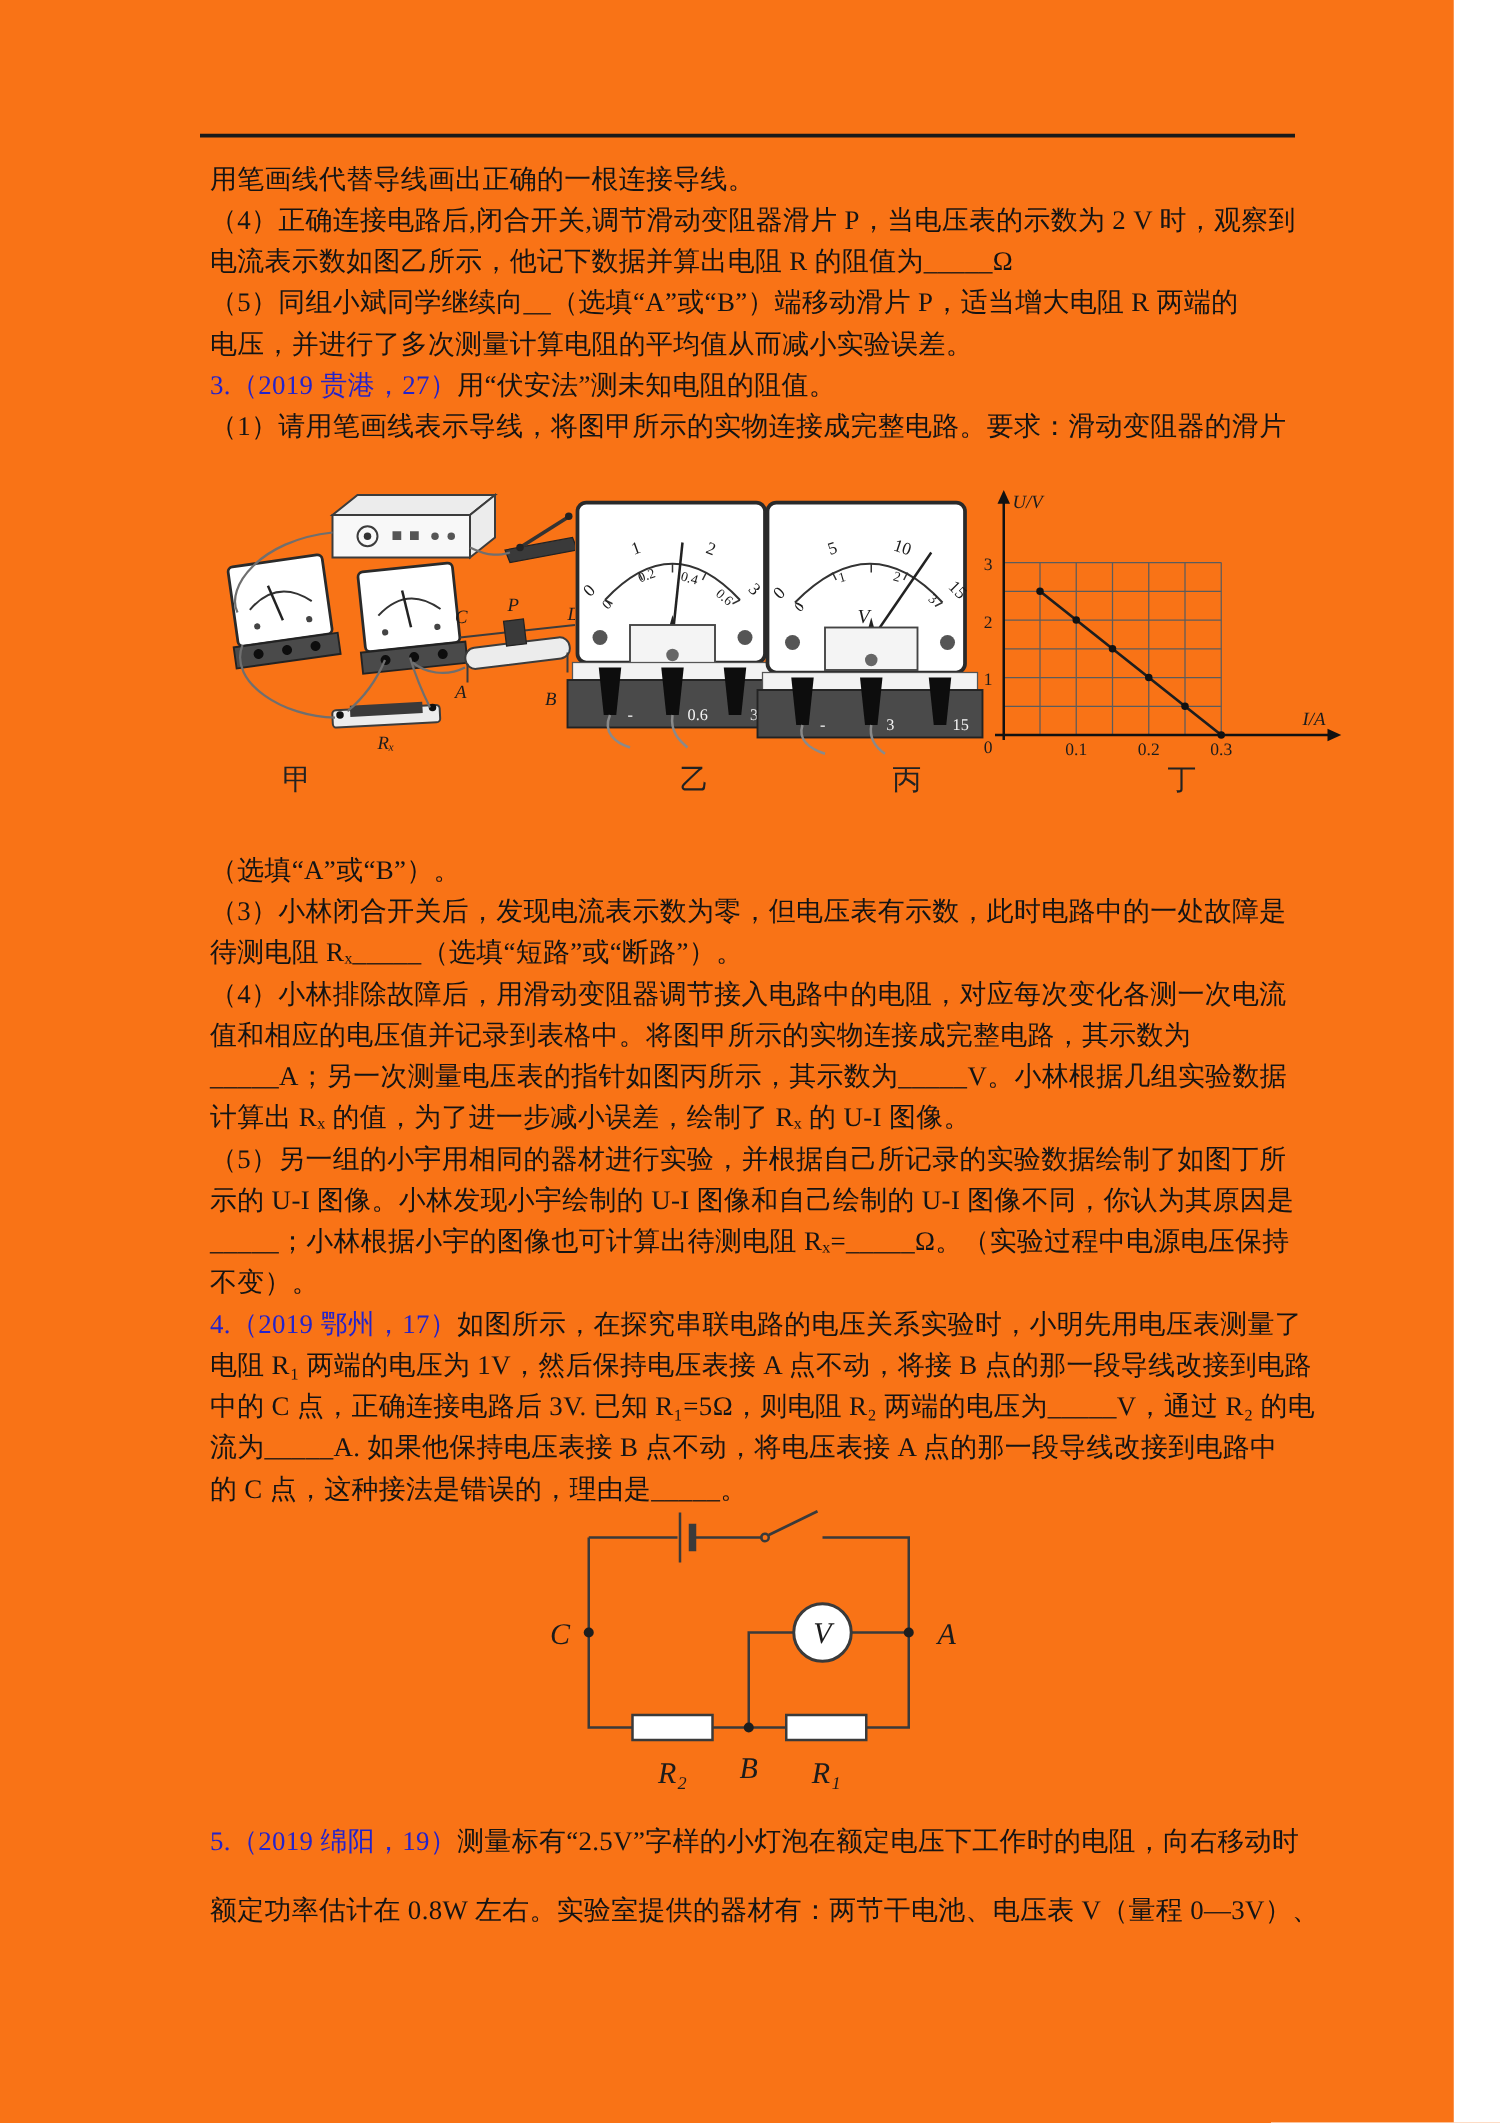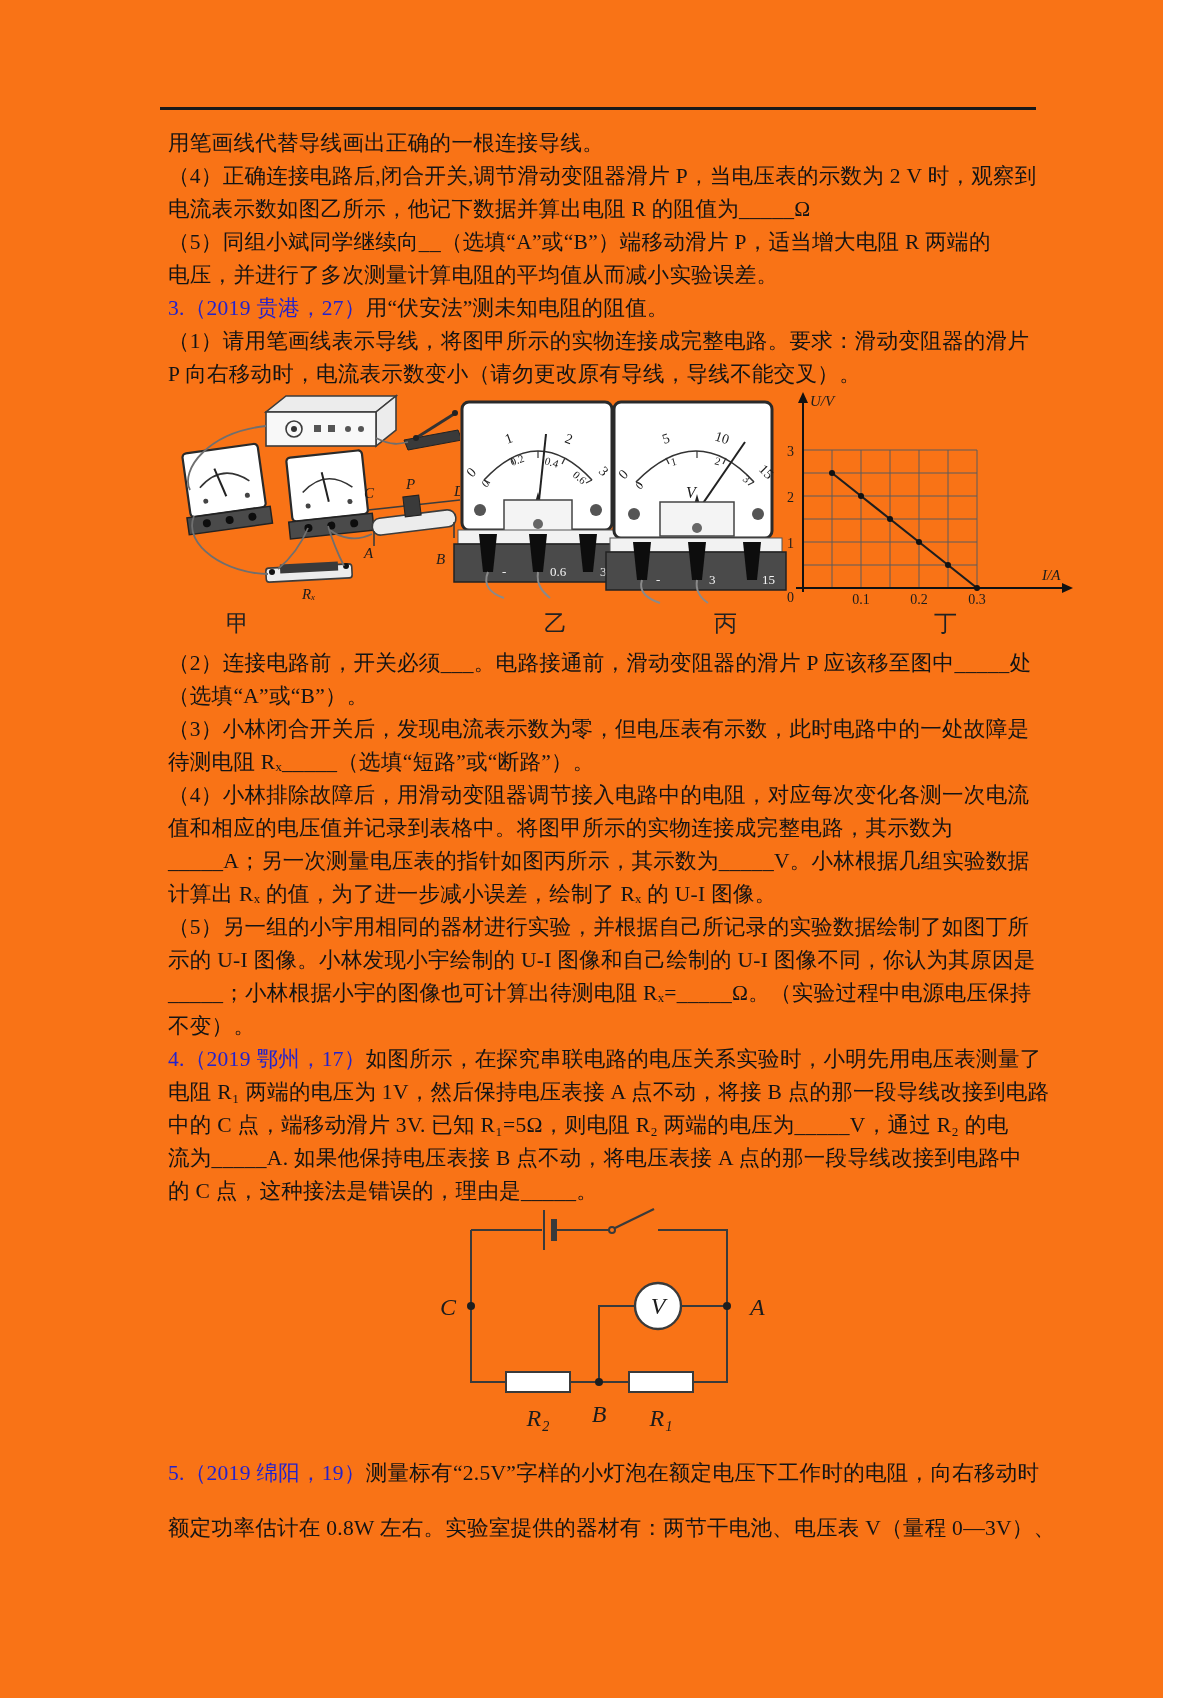--- a/index.html
+++ b/index.html
@@ -48,21 +48,20 @@
   <div class="rule"></div>
 
   <div class="tl" style="top:128px">用笔画线代替导线画出正确的一根连接导线。</div>
   <div class="tl" style="top:161px">（4）正确连接电路后,闭合开关,调节滑动变阻器滑片 P，当电压表的示数为 2 V 时，观察到</div>
   <div class="tl" style="top:194px">电流表示数如图乙所示，他记下数据并算出电阻 R 的阻值为_____Ω</div>
   <div class="tl" style="top:227px">（5）同组小斌同学继续向__（选填“A”或“B”）端移动滑片 P，适当增大电阻 R 两端的</div>
   <div class="tl" style="top:260px">电压，并进行了多次测量计算电阻的平均值从而减小实验误差。</div>
 
   <div class="tl" style="top:293px"><span class="blue">3.（2019 贵港，27）</span><span>用“伏安法”测未知电阻的阻值。</span></div>
   <div class="tl" style="top:326px">（1）请用笔画线表示导线，将图甲所示的实物连接成完整电路。要求：滑动变阻器的滑片</div>
-  <div class="tl" style="top:359px">P 向右移动时，电流表示数变小（请勿更改原有导线，导线不能交叉）。</div>
 
   <div class="fig" style="left:168px;top:386px">
     <svg width="292" height="218" viewBox="0 0 292 218">
       <g>
         <polygon class="sketch-fill" points="98,26 208,26 228,10 118,10"></polygon>
         <polygon class="sketch-fill" points="208,26 228,10 228,44 208,60"></polygon>
         <rect class="sketch-fill" x="98" y="26" width="110" height="34" style="fill:#f8f8f8"></rect>
         <circle class="sketch" cx="126" cy="43" r="8"></circle>
         <circle cx="126" cy="43" r="3" fill="#333"></circle>
         <rect x="146" y="39" width="7" height="7" fill="#555"></rect>
@@ -256,36 +255,35 @@
           <circle cx="228.99999999999997" cy="200" r="3" class="plotdot"></circle>
         </g>
     </svg>
   </div>
 
   <div class="figcap" style="left:226px;top:608px">甲</div>
   <div class="figcap" style="left:544px;top:608px">乙</div>
   <div class="figcap" style="left:714px;top:608px">丙</div>
   <div class="figcap" style="left:934px;top:608px">丁</div>
 
-  <div class="tl" style="top:648px">（2）连接电路前，开关必须___。电路接通前，滑动变阻器的滑片 P 应该移至图中_____处</div>
   <div class="tl" style="top:681px">（选填“A”或“B”）。</div>
   <div class="tl" style="top:714px">（3）小林闭合开关后，发现电流表示数为零，但电压表有示数，此时电路中的一处故障是</div>
   <div class="tl" style="top:747px">待测电阻 Rₓ_____（选填“短路”或“断路”）。</div>
   <div class="tl" style="top:780px">（4）小林排除故障后，用滑动变阻器调节接入电路中的电阻，对应每次变化各测一次电流</div>
   <div class="tl" style="top:813px">值和相应的电压值并记录到表格中。将图甲所示的实物连接成完整电路，其示数为</div>
   <div class="tl" style="top:846px">_____A；另一次测量电压表的指针如图丙所示，其示数为_____V。小林根据几组实验数据</div>
   <div class="tl" style="top:879px">计算出 Rₓ 的值，为了进一步减小误差，绘制了 Rₓ 的 U-I 图像。</div>
   <div class="tl" style="top:912px">（5）另一组的小宇用相同的器材进行实验，并根据自己所记录的实验数据绘制了如图丁所</div>
   <div class="tl" style="top:945px">示的 U-I 图像。小林发现小宇绘制的 U-I 图像和自己绘制的 U-I 图像不同，你认为其原因是</div>
   <div class="tl" style="top:1011px">不变）。</div>
   <div class="tl" style="top:978px">_____；小林根据小宇的图像也可计算出待测电阻 Rₓ=_____Ω。（实验过程中电源电压保持</div>
 
   <div class="tl" style="top:1044px"><span class="blue">4.（2019 鄂州，17）</span><span>如图所示，在探究串联电路的电压关系实验时，小明先用电压表测量了</span></div>
   <div class="tl" style="top:1077px">电阻 R₁ 两端的电压为 1V，然后保持电压表接 A 点不动，将接 B 点的那一段导线改接到电路</div>
-  <div class="tl" style="top:1110px">中的 C 点，端移动滑片 3V. 已知 R₁=5Ω，则电阻 R₂ 两端的电压为_____V，通过 R₂ 的电</div>
+  <div class="tl" style="top:1110px">中的 C 点，正确连接电路后 3V. 已知 R₁=5Ω，则电阻 R₂ 两端的电压为_____V，通过 R₂ 的电</div>
   <div class="tl" style="top:1176px">的 C 点，这种接法是错误的，理由是_____。</div>
   <div class="tl" style="top:1143px">流为_____A. 如果他保持电压表接 B 点不动，将电压表接 A 点的那一段导线改接到电路中</div>
 
   <div class="fig" style="left:420px;top:1202px">
     <svg width="390" height="248" viewBox="0 0 390 248">
       <g>
         <path class="cwire" d="M51,28 H122"></path>
         <path class="cwire" d="M136,28 H190"></path>
         <path class="cwire" d="M238,28 H307 V180 H273"></path>
         <path class="cwire" d="M51,28 V180 H86"></path>

